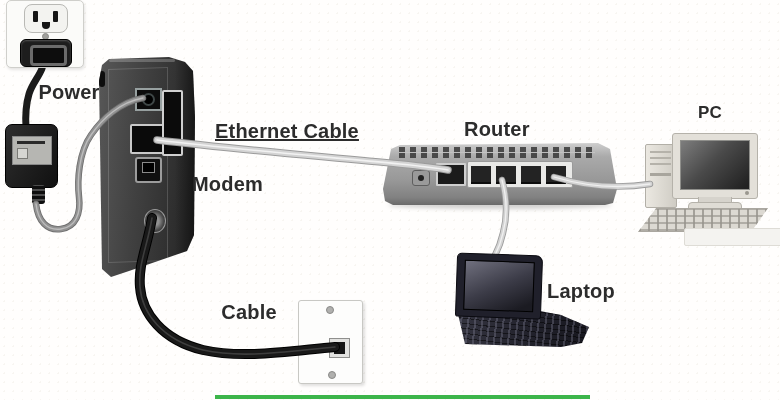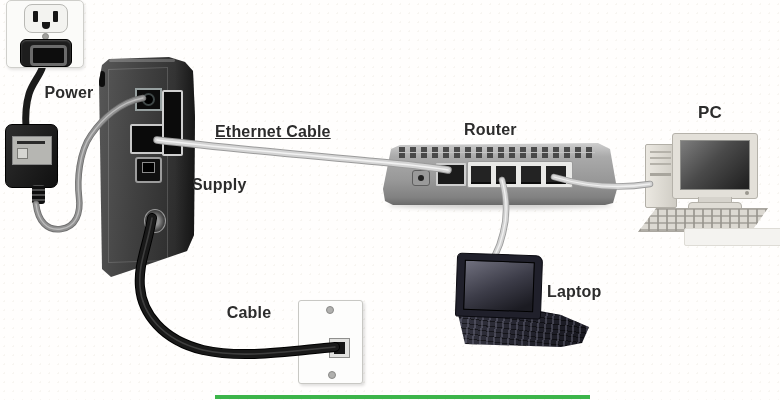--- a/index.html
+++ b/index.html
@@ -8,21 +8,21 @@
     background:#fffefd;
     background-image:radial-gradient(rgba(205,195,175,.14) 1px, transparent 1px);
     background-size:9px 9px;
     font-family:"Liberation Sans",sans-serif;
   }
   .abs{position:absolute;}
   svg.cables{position:absolute;left:0;top:0;pointer-events:none;}
   #cables-under{z-index:1;}
   #cables-over{z-index:3;}
   .dev{position:absolute;z-index:2;}
-  .lbl{position:absolute;z-index:4;font-weight:bold;font-size:16px;line-height:17px;color:#2c2c2c;letter-spacing:.2px;}
+  .lbl{position:absolute;z-index:4;font-weight:bold;font-size:20px;line-height:17px;color:#2c2c2c;letter-spacing:.2px;}
 
   
   .outlet{left:6px;top:0;width:76px;height:66px;background:#fbfbf9;border:1px solid #cfcfcb;border-radius:5px;box-shadow:1px 2px 3px rgba(0,0,0,.10);}
   .o-socket{position:absolute;left:17px;top:3px;width:42px;height:27px;background:#f3f3f0;border:1px solid #b9b9b5;border-radius:8px;}
   .o-slot{position:absolute;width:5px;height:11px;background:#161616;top:6px;border-radius:1px;}
   .o-slot.l{left:8px;} .o-slot.r{left:28px;}
   .o-ground{position:absolute;left:17px;top:17px;width:8px;height:7px;background:#161616;border-radius:0 0 4px 4px;}
   .o-screw{position:absolute;left:35px;top:32px;width:5px;height:5px;border-radius:50%;background:#a0a09c;border:1px solid #8a8a86;}
   .o-plug{position:absolute;left:13px;top:38px;width:50px;height:26px;background:#1d1d1d;border:1px solid #000;border-radius:6px;box-shadow:inset 0 1px 2px #555;}
   .o-plug-ring{position:absolute;left:9px;top:5px;width:31px;height:15px;background:#0d0d0d;border:3px solid #6b6b6b;border-radius:4px;}
@@ -241,21 +241,21 @@
       <div class="lt-screen"></div>
     </div>
   </div>
 
   <div class="abs green-line"></div>
 
   <div class="lbl lbl-power">
     <div>Power</div>
   </div>
   <div class="lbl lbl-eth">Ethernet Cable</div>
-  <div class="lbl lbl-modem">Supply</div>
+  <div class="lbl lbl-modem">Modem</div>
   <div class="lbl lbl-router">Router</div>
   <div class="lbl lbl-pc">PC</div>
   <div class="lbl lbl-laptop">Laptop</div>
   <div class="lbl lbl-coax">
     <div>Cable</div>
   </div>
 
 </div>
 
 </body></html>

